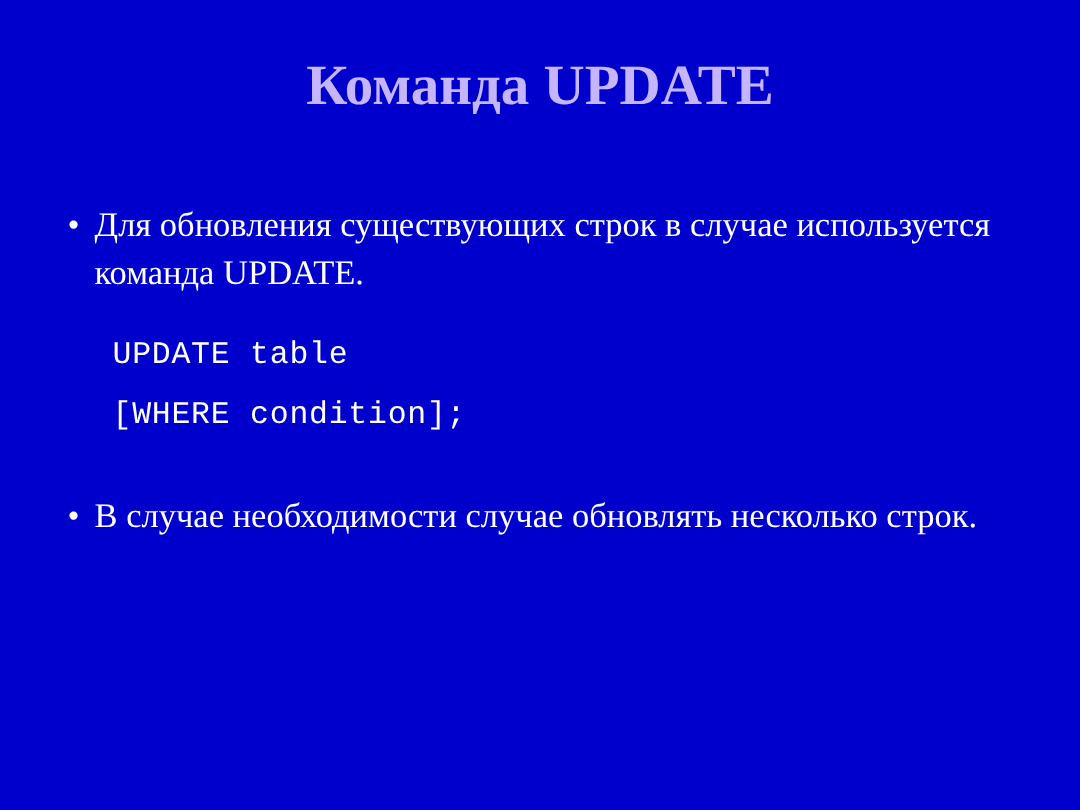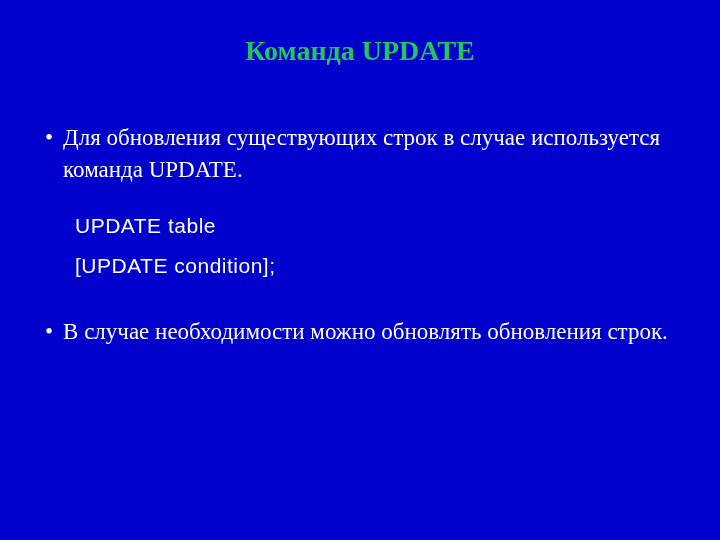--- a/index.html
+++ b/index.html
@@ -10,42 +10,42 @@
     body {
       width: 720px;
       height: 540px;
       background-color: #0000cc;
       font-family: 'Times New Roman', Times, serif;
       color: #ffffff;
       padding: 35px 45px;
       overflow: hidden;
     }
     .title {
-      color: #22c55e;
-      font-size: 28px;
+      color: #c4b5fd;
+      font-size: 38px;
       font-weight: bold;
       text-align: center;
       margin-bottom: 55px;
     }
     .bullet-item {
       display: flex;
       align-items: flex-start;
       margin-bottom: 20px;
     }
     .bullet-marker {
       font-size: 23px;
       margin-right: 10px;
       line-height: 1.4;
     }
     .bullet-text {
       font-size: 23px;
       line-height: 1.4;
     }
     .code-block {
-      font-family: Liberation Sans, sans-serif;
+      font-family: Liberation Mono, monospace;
       font-size: 21px;
       margin-left: 30px;
       margin-top: 18px;
       margin-bottom: 30px;
       line-height: 1.9;
       letter-spacing: 0.5px;
     }
     .code-line {
       display: block;
     }
@@ -55,19 +55,19 @@
 
 <div class="title">Команда UPDATE</div>
 
 <div class="bullet-item">
   <span class="bullet-marker">•</span>
   <span class="bullet-text">Для обновления существующих строк в случае используется команда UPDATE.</span>
 </div>
 
 <div class="code-block">
   <span class="code-line">UPDATE table</span>
-  <span class="code-line">[UPDATE condition];</span>
+  <span class="code-line">[WHERE condition];</span>
 </div>
 
 <div class="bullet-item">
   <span class="bullet-marker">•</span>
-  <span class="bullet-text">В случае необходимости можно обновлять обновления строк.</span>
+  <span class="bullet-text">В случае необходимости случае обновлять несколько строк.</span>
 </div>
 
 </body></html>

